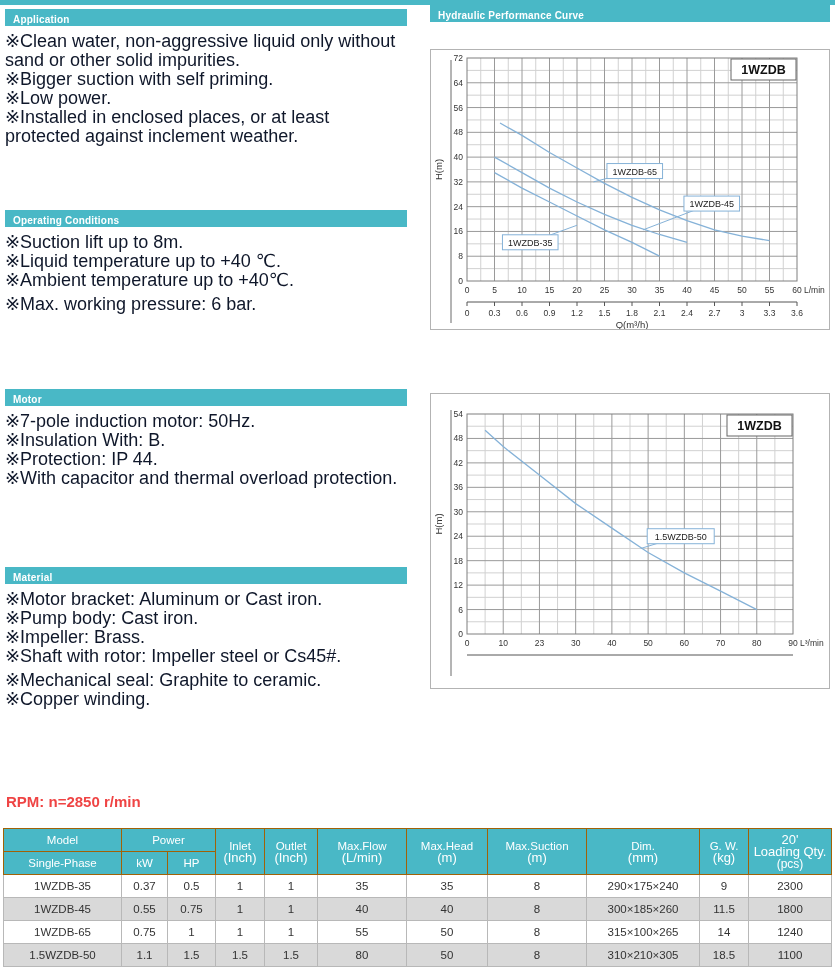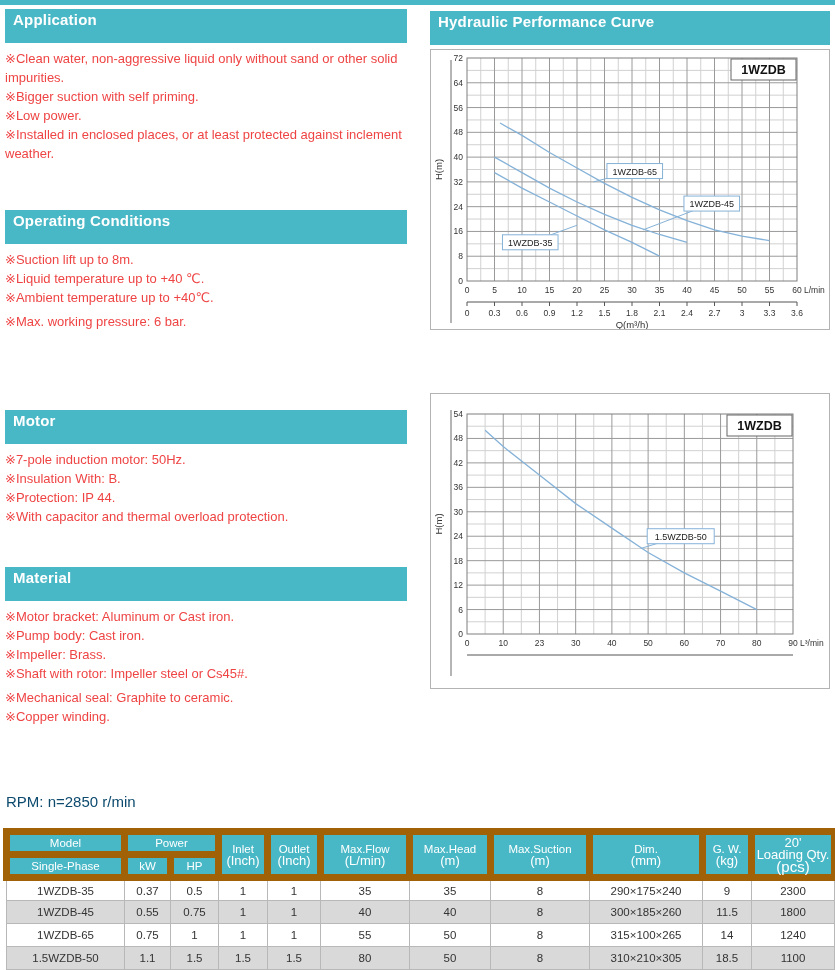--- a/index.html
+++ b/index.html
@@ -7,52 +7,52 @@
   html,body{ margin:0; padding:0; }
   body{
     width:835px; height:970px; position:relative; overflow:hidden;
     background:#fff; color:#2b2b2b;
     font-family:"Liberation Sans","DejaVu Sans",sans-serif;
   }
   .top-strip{ position:absolute; left:0; top:0; width:835px; height:5px; background:var(--accent); }
 
   .section{ position:absolute; left:5px; width:402px; }
   .section-bar{
-    height:34px; line-height:21px; background:var(--accent); color:#fff;
-    font-size:15px; font-weight:bold; padding-left:8px; letter-spacing:.2px;
+    height:17px; line-height:21px; background:var(--accent); color:#fff;
+    font-size:10px; font-weight:bold; padding-left:8px; letter-spacing:.2px;
   }
   .spec-list{ list-style:none; margin:6px 0 0 0; padding:0; }
-  .spec-list li{ font-size:13px; line-height:19px; color:#ef4444; }
+  .spec-list li{ font-size:18px; line-height:19px; color:#0f172a; }
   .spec-list li.gap{ margin-top:5px; }
 
-  .right-bar{ position:absolute; left:430px; top:11px; width:400px; }
+  .right-bar{ position:absolute; left:430px; top:5px; width:400px; }
   .chart-panel{
     position:absolute; left:430px; width:400px; background:#fff;
     border:1px solid #b3b3b3;
   }
   #chart-panel-0{ top:49px;  height:281px; }
   #chart-panel-1{ top:393px; height:296px; }
   .chart-panel svg{ display:block; }
   .chart-panel text{ font-family:"Liberation Sans","DejaVu Sans",sans-serif; }
 
   .rpm-heading{
-    position:absolute; left:6px; top:793px; font-size:15px; font-weight:normal; color:#0c4a6e;
+    position:absolute; left:6px; top:793px; font-size:15px; font-weight:bold; color:#ef4444;
   }
 
   table.specs{
     position:absolute; left:3px; top:828px; width:829px;
     border-collapse:collapse; table-layout:fixed;
   }
   table.specs th{
     background:var(--accent); color:#fff; font-weight:normal;
     font-size:11.5px; line-height:12px; text-align:center; vertical-align:middle;
-    border:7px solid #a16207; padding:1px 0; height:23px;
+    border:1px solid #a16207; padding:1px 0; height:23px;
   }
   table.specs th .sub{ font-size:13px; }
-  table.specs th .tiny{ font-size:15px; }
+  table.specs th .tiny{ font-size:12px; }
   table.specs td{
     font-size:11.5px; color:#333; text-align:center; vertical-align:middle;
     border:1px solid #b8b8b8; height:23px; padding:0;
   }
   table.specs tr.zebra td{ background:var(--zebra); }
 </style>
 </head>
 <body>
 
 <div class="top-strip"></div>
@@ -70,21 +70,21 @@
 <div class="section" style="top:210px">
   <div class="section-bar">Operating Conditions</div>
   <ul class="spec-list">
     <li>※Suction lift up to 8m.</li>
     <li>※Liquid temperature up to +40 ℃.</li>
     <li>※Ambient temperature up to +40℃.</li>
     <li class="gap">※Max. working pressure: 6 bar.</li>
   </ul>
 </div>
 
-<div class="section" style="top:410px">
+<div class="section" style="top:389px">
   <div class="section-bar">Motor</div>
   <ul class="spec-list">
     <li>※7-pole induction motor: 50Hz.</li>
     <li>※Insulation With: B.</li>
     <li>※Protection: IP 44.</li>
     <li>※With capacitor and thermal overload protection.</li>
   </ul>
 </div>
 
 <div class="section" style="top:567px">

